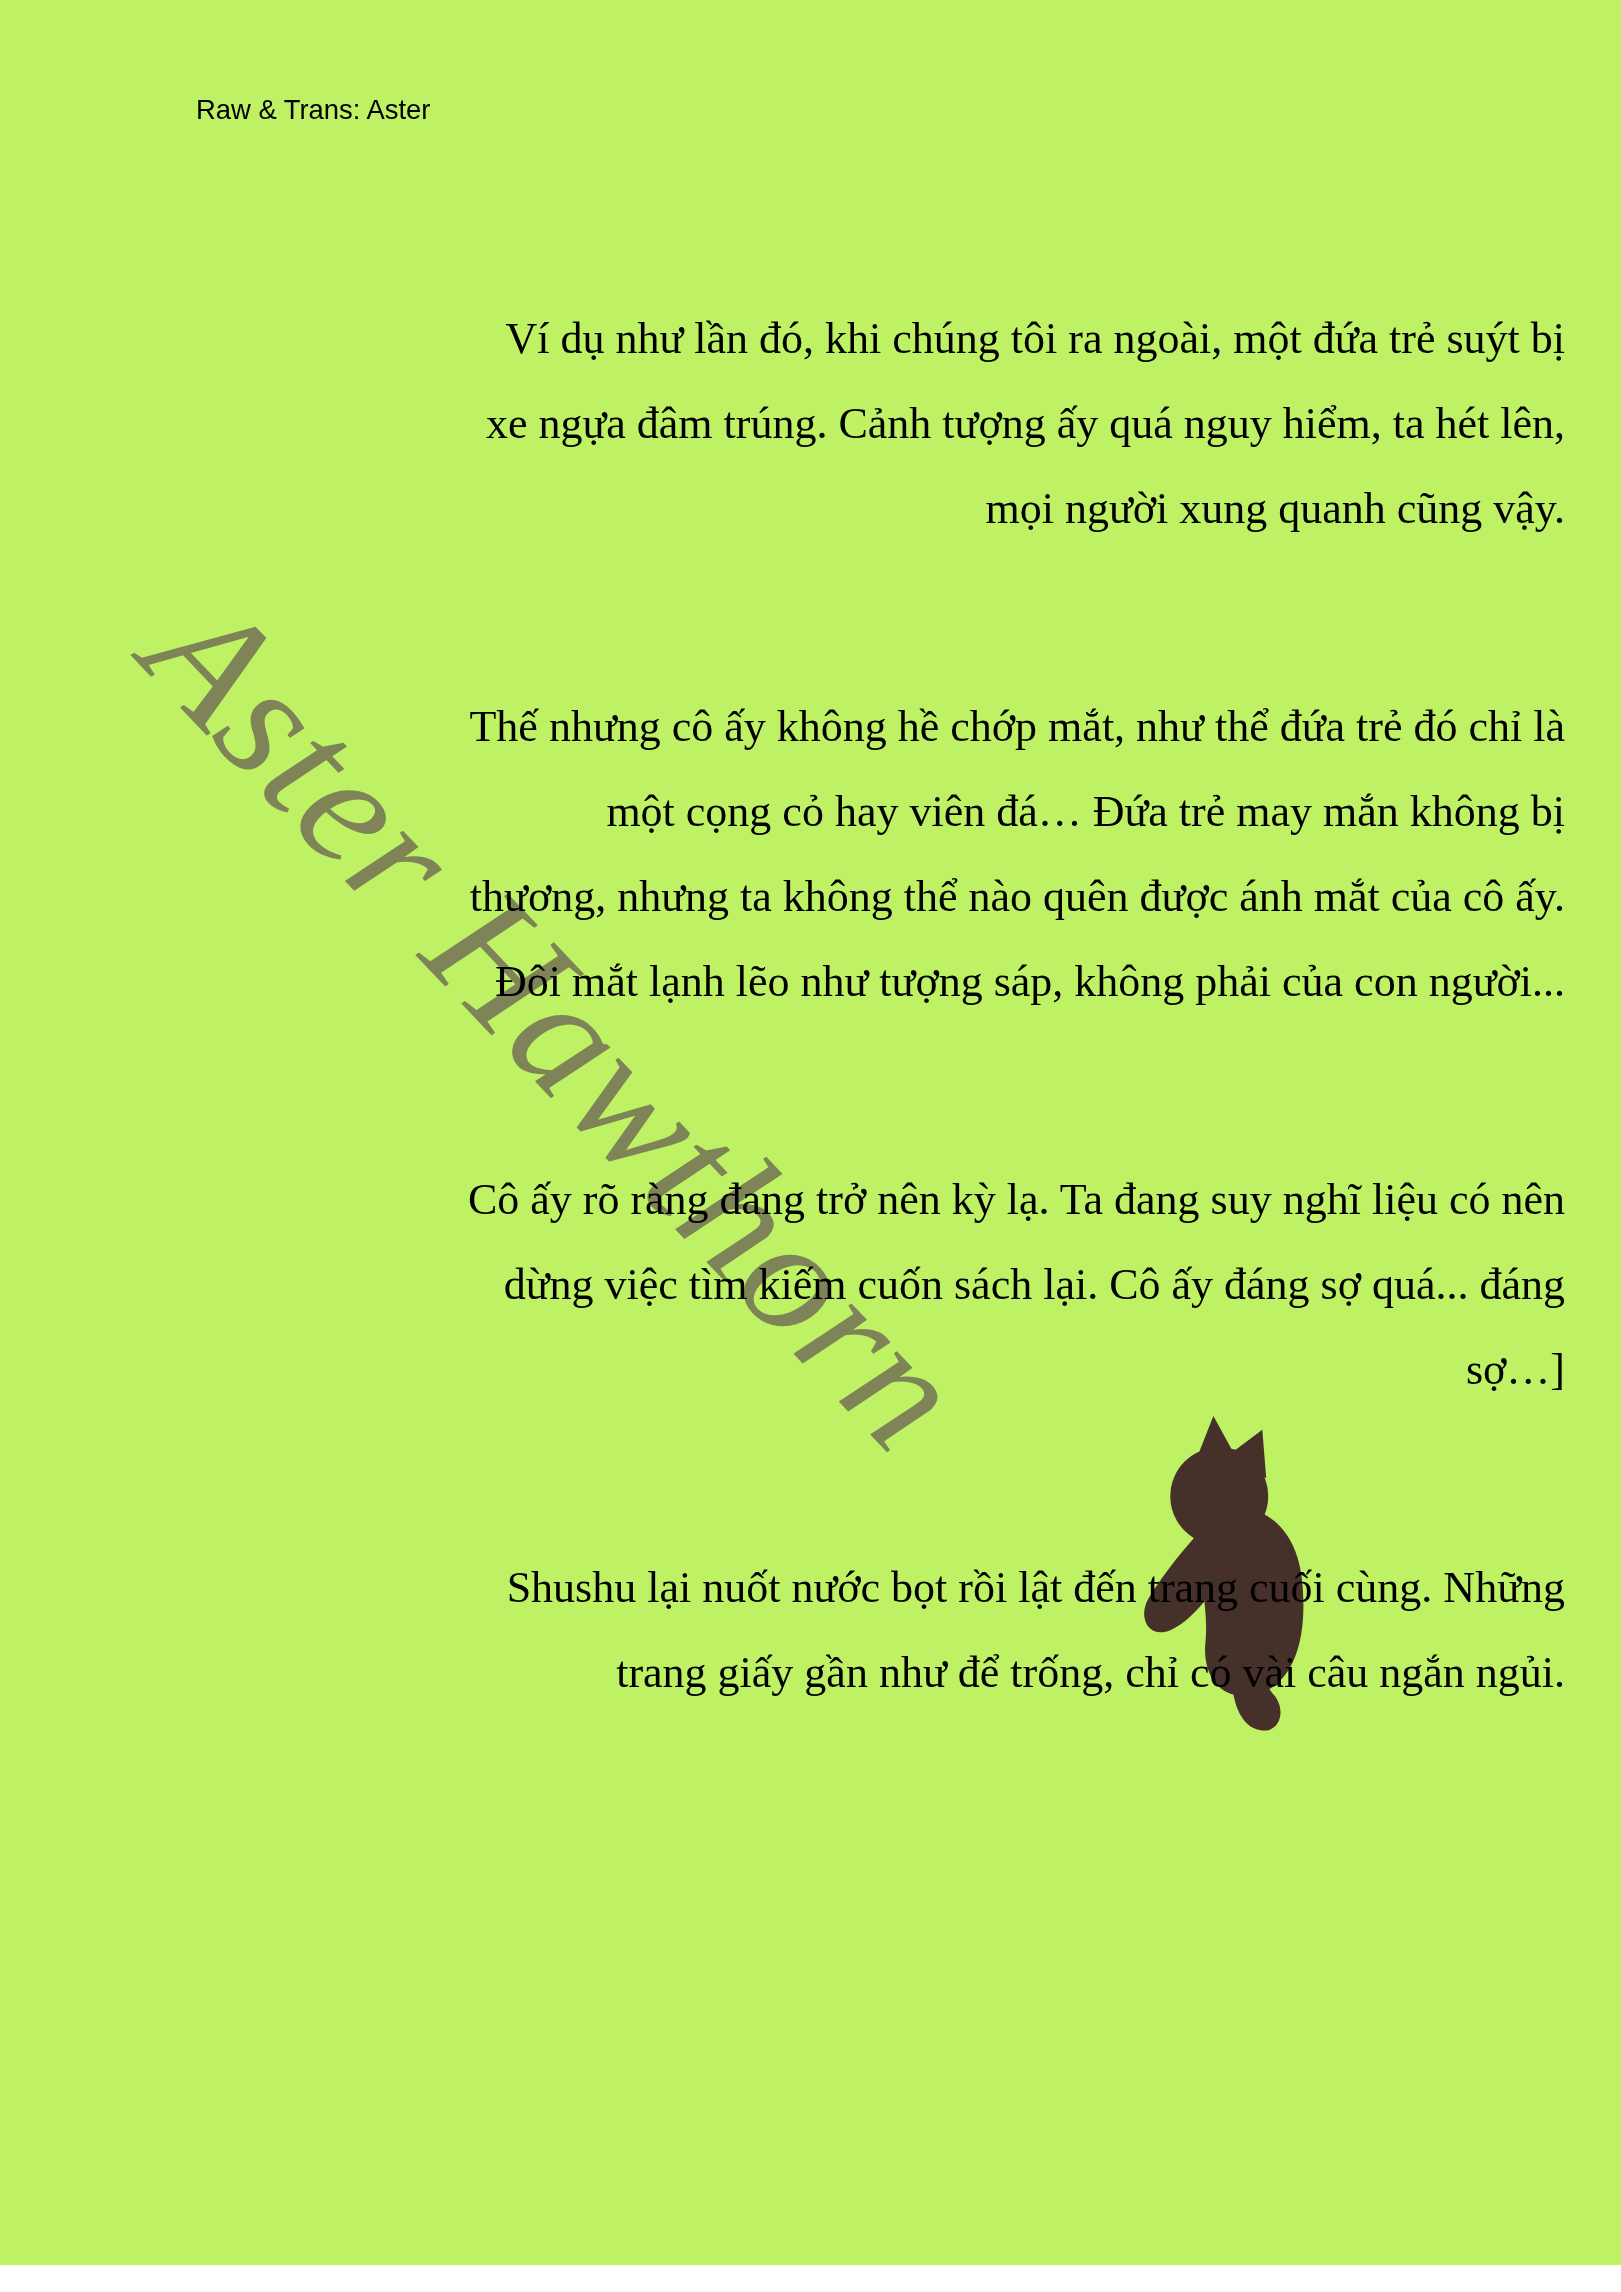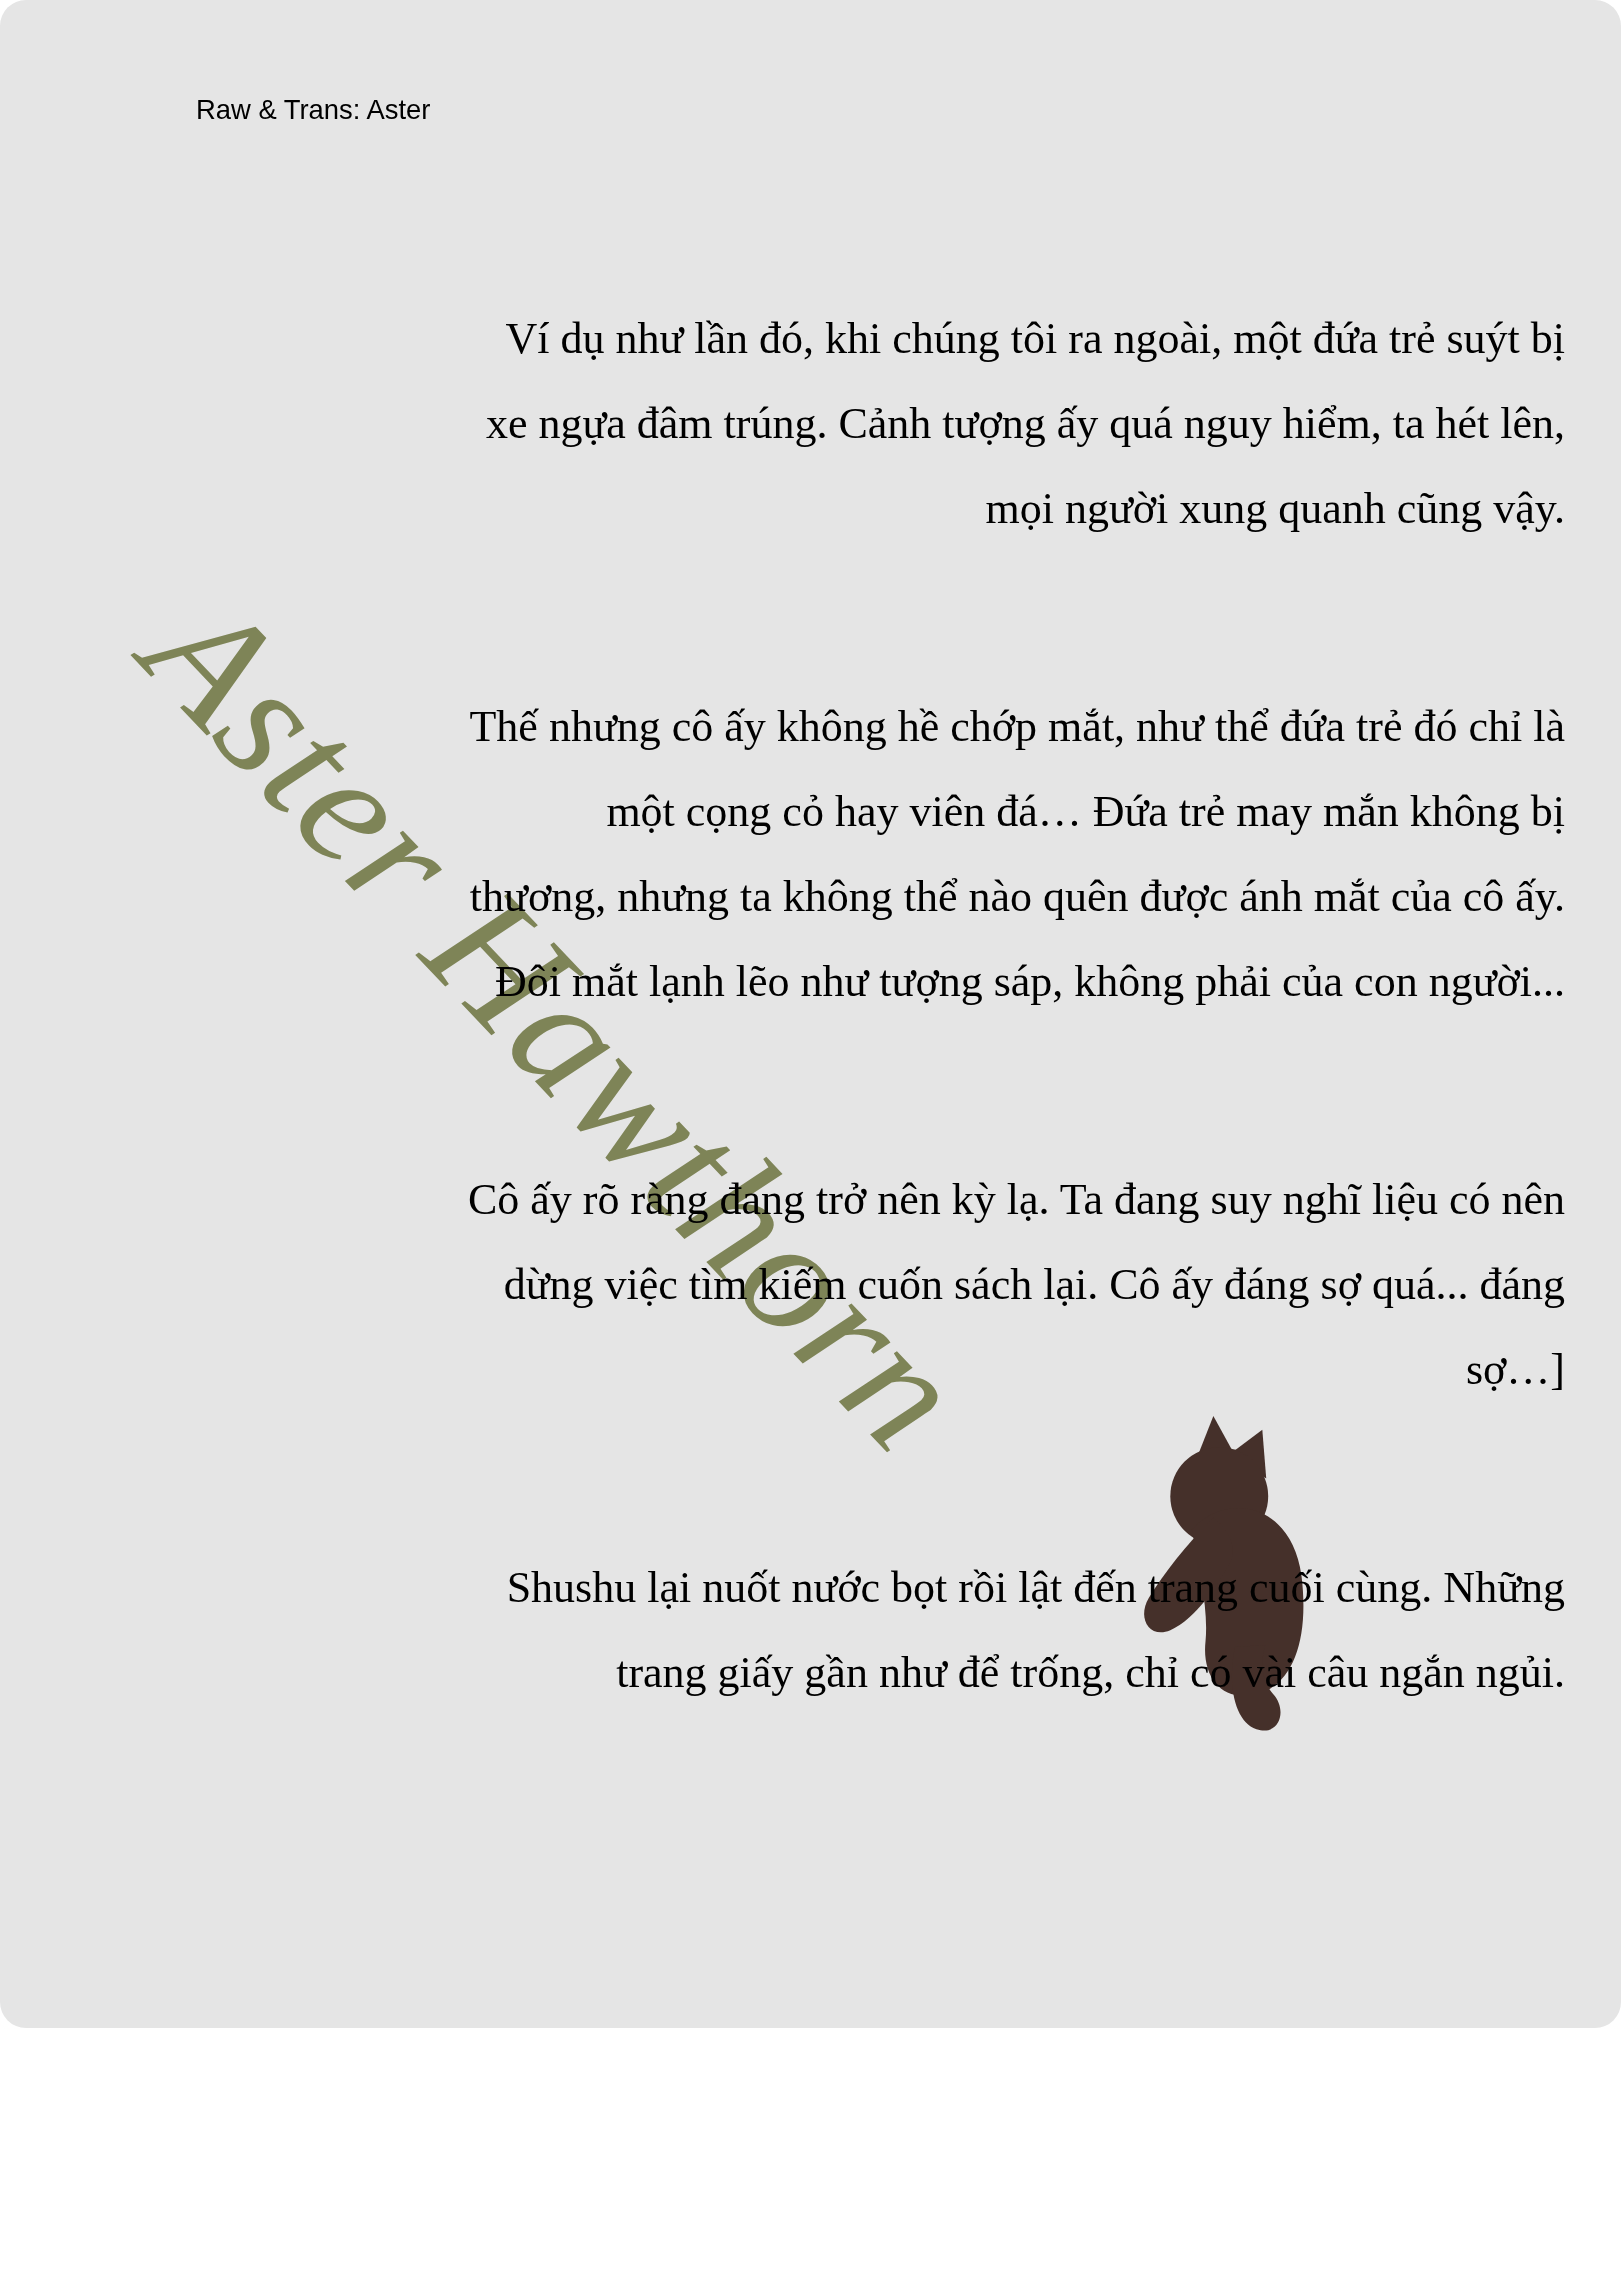--- a/index.html
+++ b/index.html
@@ -3,25 +3,24 @@
 <meta charset="utf-8">
 <style>
   html, body {
     margin: 0;
     padding: 0;
     background: #ffffff;
   }
   .page {
     position: relative;
     width: 1621px;
-    height: 2028px;
-    background: #e5e5e5;
+    height: 2265px;
+    background: #bef264;
     overflow: hidden;
     font-family: "Liberation Serif", serif;
-    border-radius: 26px;
   }
   .credit-header {
     position: absolute;
     left: 196px;
     top: 94px;
     font-family: "Liberation Sans", sans-serif;
     font-size: 27.4px;
     line-height: 31px;
     color: #000000;
     z-index: 3;

